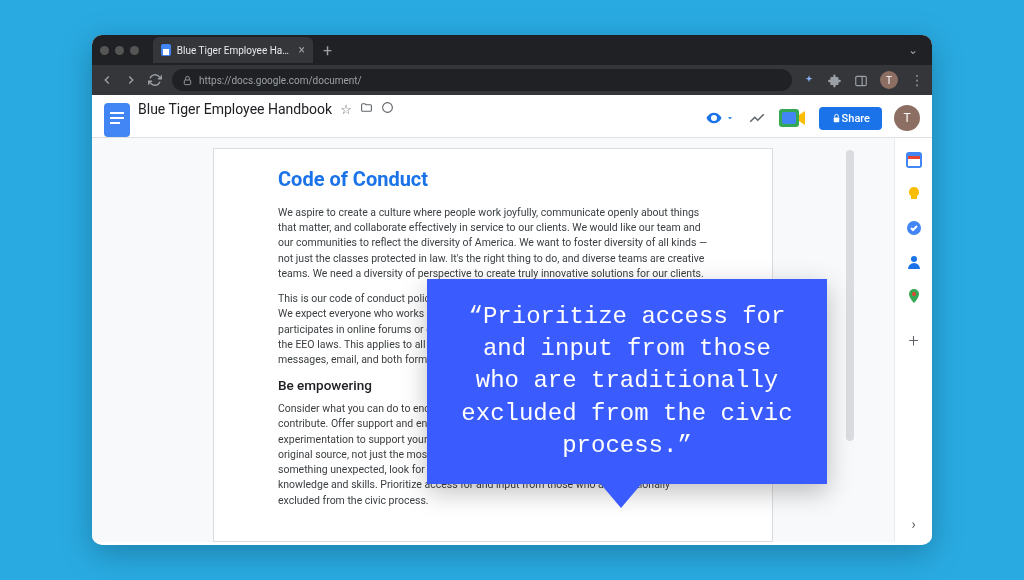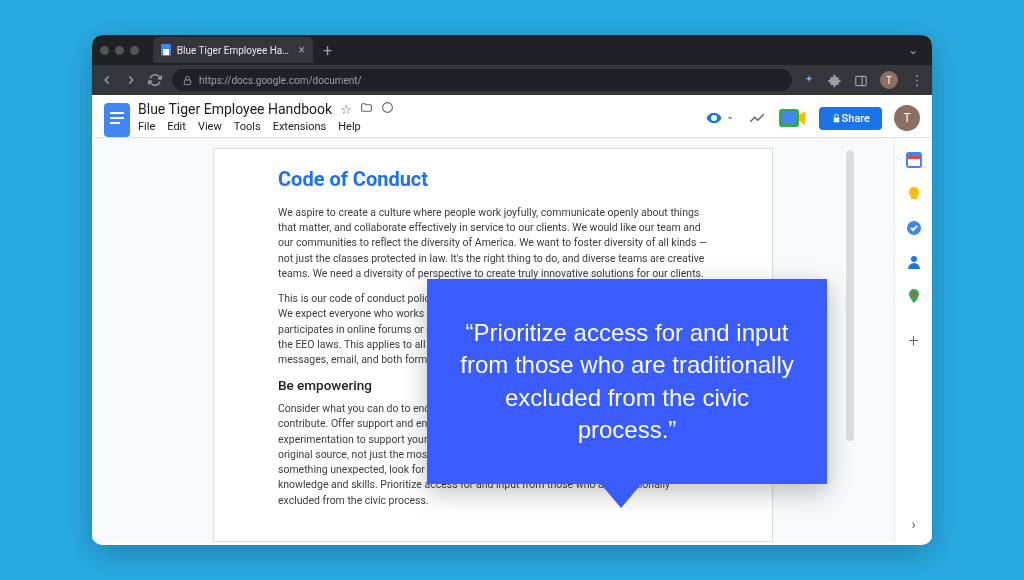--- a/index.html
+++ b/index.html
@@ -131,21 +131,21 @@
 .scrollbar-track{position:absolute;right:40px;top:8px;bottom:8px;width:8px;background:transparent;}
 .scrollbar-thumb{background:#dadce0;border-radius:4px;height:75%;width:100%;margin-top:4px;}
 .quote-callout {
   position: absolute;
   left: 335px;
   top: 244px;
   width: 400px;
   height: 205px;
   background: #3a5cff;
   color: #fff;
-  font-family: Liberation Sans, sans-serif;
+  font-family: Liberation Mono, monospace;
   font-size: 24px;
   line-height: 1.35;
   text-align: center;
   padding: 26px 32px;
   display:flex;align-items:center;justify-content:center;
   box-shadow: 0 8px 24px rgba(0,0,0,0.25);
 }
 .quote-callout::after{
   content:"";
   position:absolute;
@@ -227,28 +227,20 @@
       <div class="docs-title-row">
         <span>Blue Tiger Employee Handbook</span>
         <span class="title-icon">☆</span>
         <span class="title-icon"><svg width="13" height="13" viewBox="0 0 24 24" fill="none" stroke="currentColor" stroke-width="2">
               <path d="M3 7a2 2 0 012-2h4l2 2h8a2 2 0 012 2v8a2 2 0 01-2 2H5a2 2 0 01-2-2z"></path>
             </svg></span>
         <span class="title-icon"><svg width="13" height="13" viewBox="0 0 24 24" fill="none" stroke="currentColor" stroke-width="2">
               <circle cx="12" cy="12" r="9"></circle>
             </svg></span>
       </div>
-      <div class="docs-menu">
-        <span>File</span>
-        <span>Edit</span>
-        <span>View</span>
-        <span>Tools</span>
-        <span>Extensions</span>
-        <span>Help</span>
-      </div>
     </div>
     <div class="docs-actions">
       <div class="visibility-btn">
         <svg width="18" height="18" viewBox="0 0 24 24" fill="currentColor">
             <path d="M12 5c-7 0-10 7-10 7s3 7 10 7 10-7 10-7-3-7-10-7zm0 11a4 4 0 110-8 4 4 0 010 8z"></path>
           </svg>
         <svg width="10" height="10" viewBox="0 0 24 24" fill="currentColor">
             <path d="M7 10l5 5 5-5z"></path>
           </svg>
       </div>

